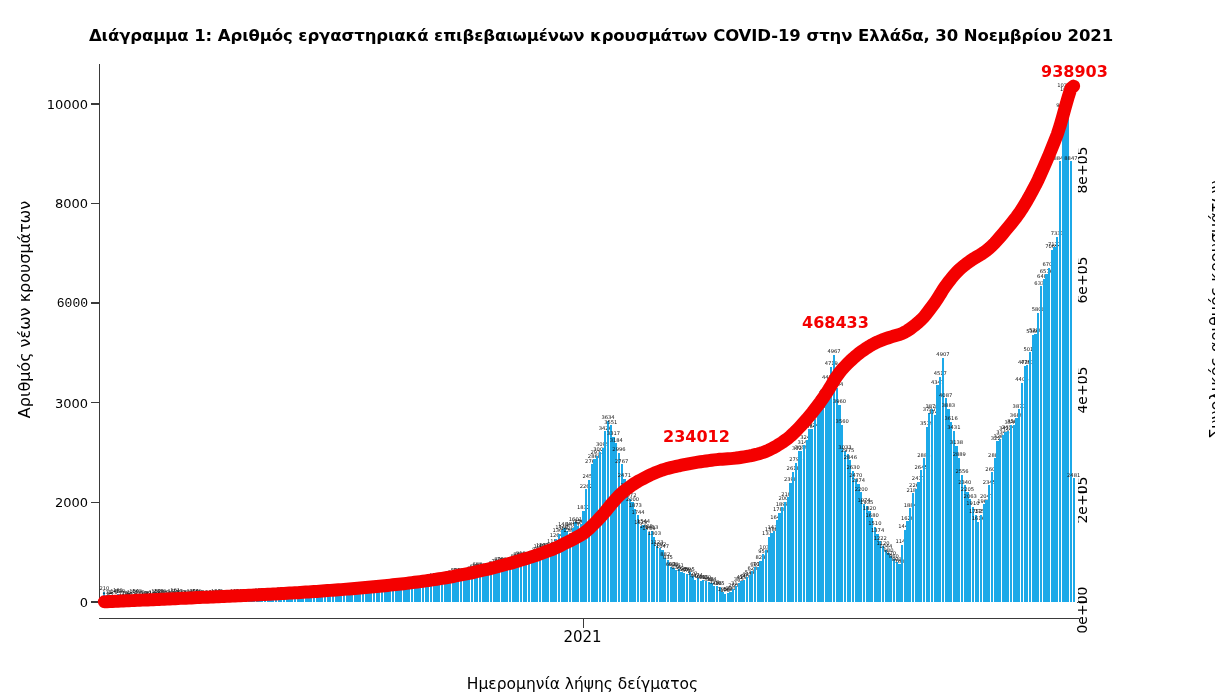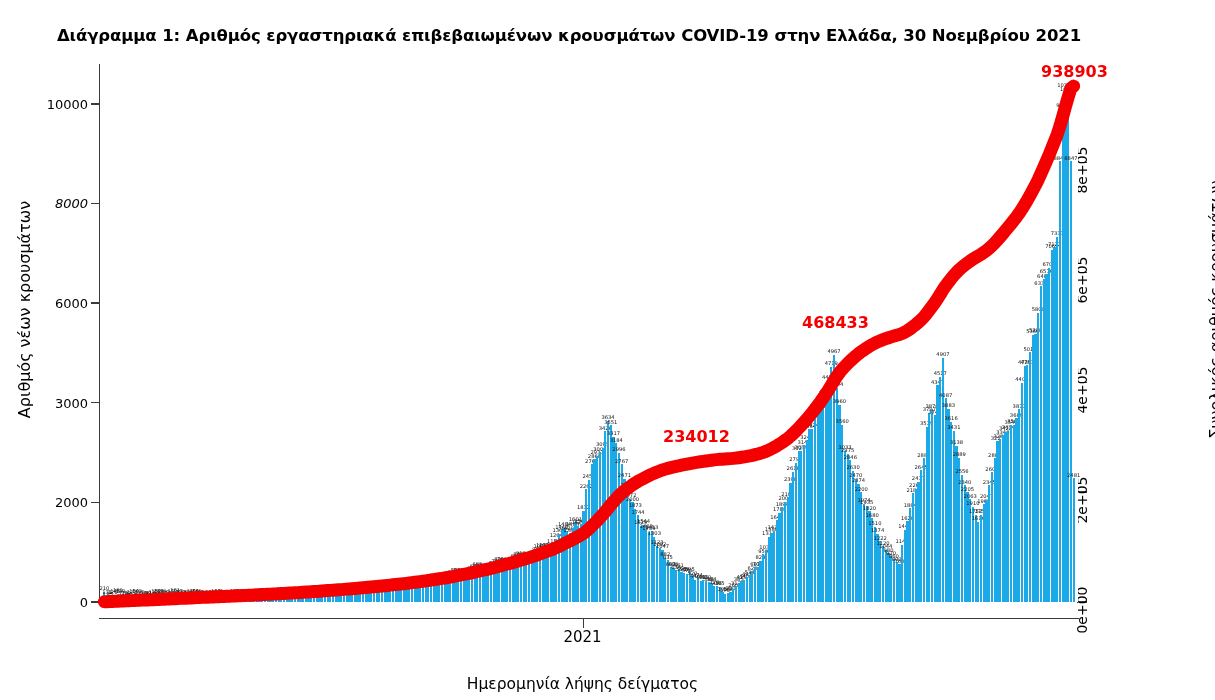--- a/index.html
+++ b/index.html
@@ -1,21 +1,21 @@
 <!DOCTYPE html>
 <html><head>
 <meta charset="utf-8">
 <style>
   html,body{margin:0;padding:0;background:#ffffff;}
   body{width:1215px;height:700px;overflow:hidden;font-family:"DejaVu Sans","Liberation Sans",sans-serif;}
   #root{position:relative;width:1215px;height:700px;}
 
   .chart-title{
     position:absolute;left:0;top:26px;width:1138px;text-align:center;
-    font-size:16.5px;font-weight:bold;color:#000;letter-spacing:-0.1px;
+    font-size:16.5px;font-weight:bold;color:#000;letter-spacing:-0.1px;padding-left:32px;
   }
 
   
   #plot{position:absolute;left:100px;top:64px;width:978px;height:538px;}
   #plot-bg{position:absolute;inset:0;background:#fff;}
 
   
   .axis-line{position:absolute;background:#3a3a3a;}
   #axis-left{left:99px;top:64px;width:1.4px;height:539px;}
   #axis-right{left:1077px;top:64px;width:1.4px;height:539px;}
@@ -72,23 +72,23 @@
   <div class="axis-line" id="axis-bottom"></div>
 
   <div id="yticks-left">
       <div class="tick" style="left: 91px; top: 601.3px;"></div>
       <div class="ytick-label" style="top: 602px;">0</div>
       <div class="tick" style="left: 91px; top: 501.67px;"></div>
       <div class="ytick-label" style="top: 502.37px;">2000</div>
       <div class="tick" style="left: 91px; top: 402.041px;"></div>
       <div class="ytick-label" style="top: 402.741px;">3000</div>
       <div class="tick" style="left: 91px; top: 302.411px;"></div>
-      <div class="ytick-label" style="top: 303.111px;">6000</div>
+      <div class="ytick-label" style="top: 303.111px; font-family: Liberation Mono, monospace;">6000</div>
       <div class="tick" style="left: 91px; top: 202.781px;"></div>
-      <div class="ytick-label" style="top: 203.481px; font-style: italic;">8000</div>
+      <div class="ytick-label" style="top: 203.481px;">8000</div>
       <div class="tick" style="left: 91px; top: 103.152px;"></div>
       <div class="ytick-label" style="top: 103.852px;">10000</div>
     </div>
 
   <div id="yticks-right">
       <div class="tick-r" style="left: 1079px; top: 601.3px;"></div>
       <div class="ytick-label-right" style="top: 602px;">0e+00</div>
       <div class="tick-r" style="left: 1079px; top: 491.411px;"></div>
       <div class="ytick-label-right" style="top: 492.111px;">2e+05</div>
       <div class="tick-r" style="left: 1079px; top: 381.521px;"></div>

